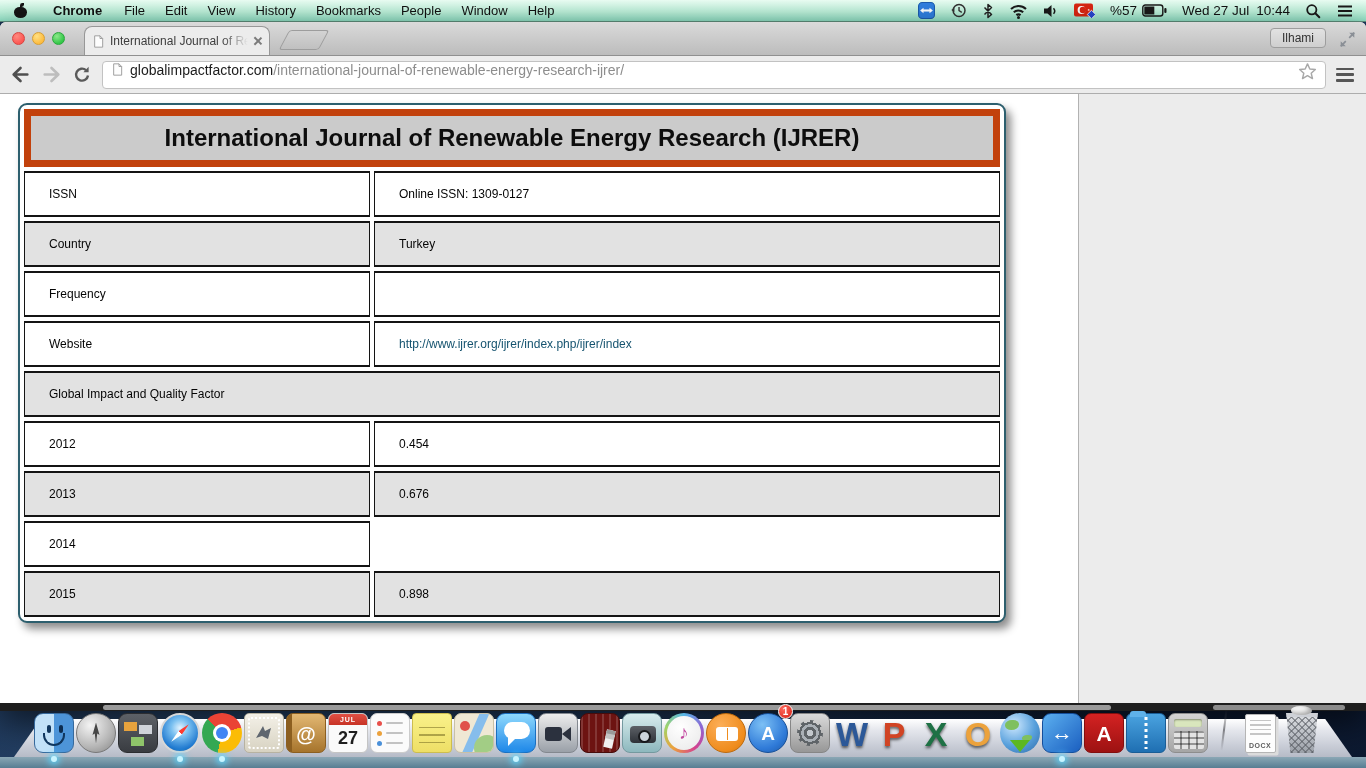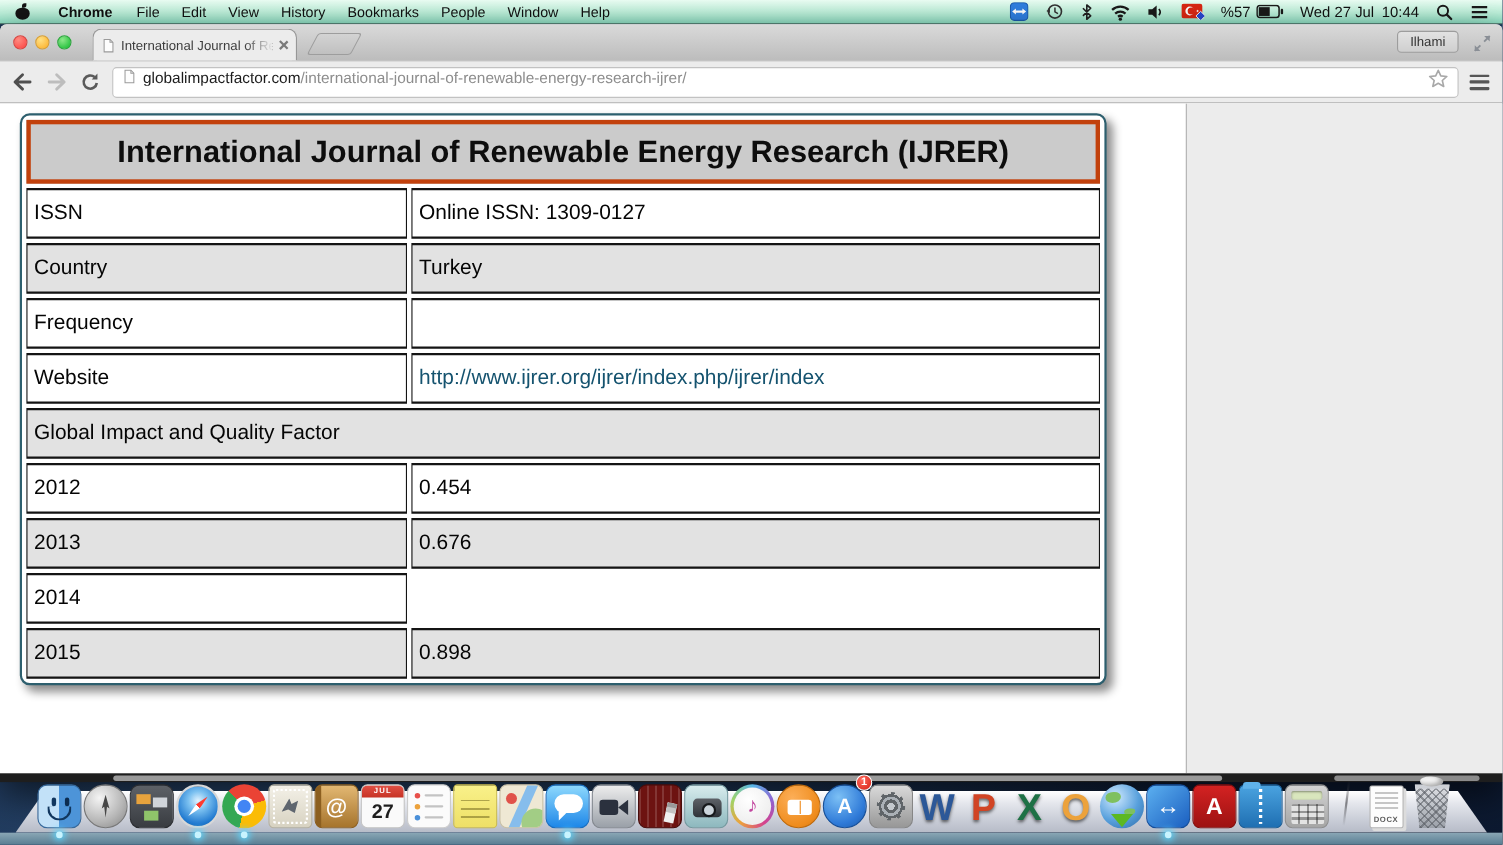--- a/index.html
+++ b/index.html
@@ -73,27 +73,27 @@
 
   .win-bottom { position:absolute; bottom:0; left:0; right:0; height:8px; background:#1e1e1e; }
   .hthumb { position:absolute; top:1.5px; height:5px; background:#9a9a9a; border-radius:2.5px; }
   .hthumb.main { left:103px; width:1008px; }
   .hthumb.side { left:1213px; width:132px; background:#8b8b8b; }
 
   
   .table-wrap { position:absolute; left:18px; top:9px; width:988px;
     border:2px solid #2d5f6e; border-radius:9px; padding:4px; background:#fff;
     box-shadow:5px 6px 9px rgba(0,0,0,.45); }
-  .t-header { height:58px; background:#cbcbcb; border:4px solid #c2410c; margin-bottom:4px;
+  .t-header { height:58px; background:#cbcbcb; border:7px solid #c2410c; margin-bottom:4px;
     display:flex; align-items:center; justify-content:center;
-    font-size:28px; font-weight:bold; color:#0d0d0d; }
+    font-size:24px; font-weight:bold; color:#0d0d0d; }
   .t-row { display:flex; gap:4px; margin-bottom:4px; height:46px; }
   .t-row:last-child { margin-bottom:0; }
   .t-cell { border:2px solid #141414; border-left-width:1px; border-right-width:1px;
-    background:#fff; display:flex; align-items:center; padding-left:6px; font-size:19px; color:#050505; }
+    background:#fff; display:flex; align-items:center; padding-left:24px; font-size:12px; color:#050505; }
   .t-row.shade .t-cell { background:#e2e2e2; }
   .t-cell.label { width:346px; flex:0 0 346px; }
   .t-cell.value { flex:1; }
   .t-cell.full { flex:1; }
   .t-cell a { color:#15536f; text-decoration:none; }
 
   
   .desk-floor { position:absolute; left:0; right:0; bottom:0; height:11px; background:linear-gradient(#8aa7b5,#587d92); }
   .shelf { position:absolute; left:14px; right:14px; bottom:11px; height:38px;
     background:linear-gradient(#ffffff,#e4e6ec 30%,#c9cdd7 70%,#b6bbc7);

